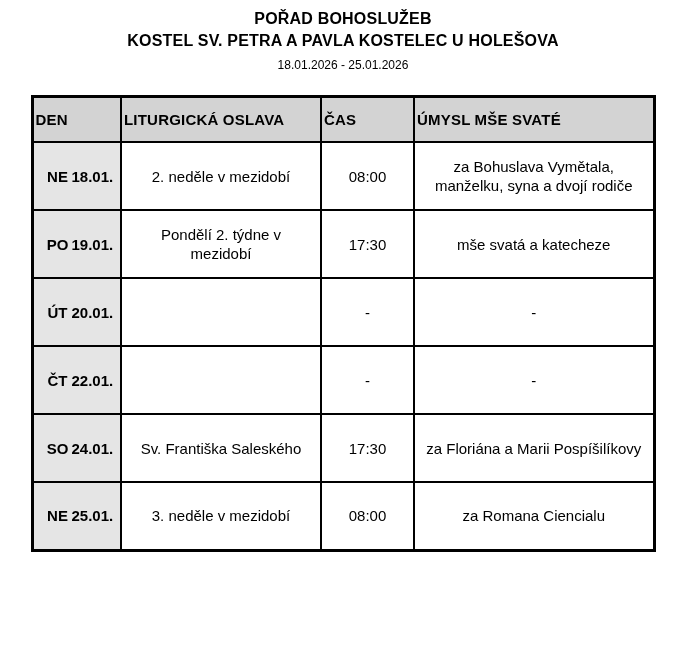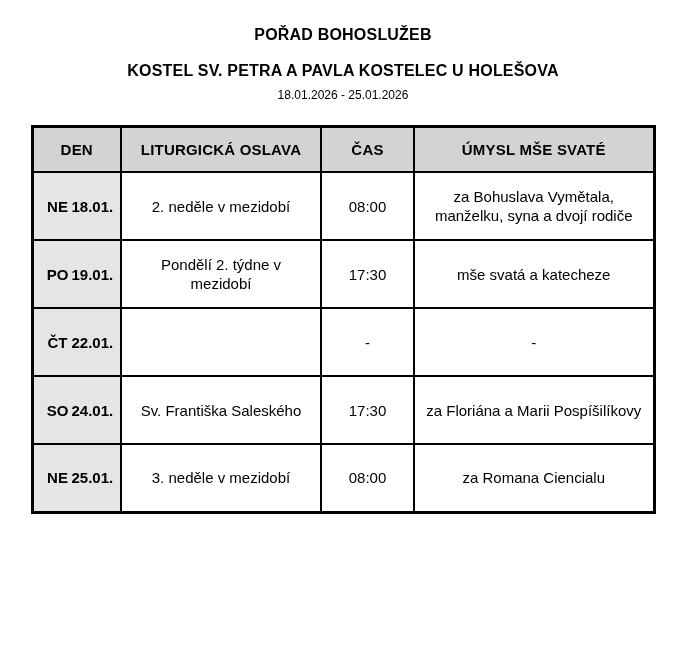--- a/index.html
+++ b/index.html
@@ -14,21 +14,21 @@
     -webkit-font-smoothing: antialiased;
   }
   .doc-header {
     text-align: center;
     padding-top: 9px;
   }
   .doc-title {
     font-size: 16px;
     font-weight: bold;
     line-height: 20px;
-    margin: 16px;
+    margin: 0;
     letter-spacing: 0.2px;
   }
   .doc-subtitle {
     font-size: 16px;
     font-weight: bold;
     line-height: 20px;
     margin: 2px 0 0 0;
     letter-spacing: 0.2px;
   }
   .doc-daterange {
@@ -44,21 +44,21 @@
     margin: 21px auto 0 auto;
     border: 3px solid #000000;
   }
   table.schedule th {
     background: #d3d3d3;
     border: 2px solid #000000;
     font-size: 15px;
     font-weight: bold;
     height: 34px;
     padding: 13px 2px;
-    text-align: center;
+    text-align: left;
     letter-spacing: 0.2px;
   }
   table.schedule td {
     border: 2px solid #000000;
     font-size: 15px;
     height: 68px;
     vertical-align: middle;
     text-align: center;
     padding: 2px 10px;
     line-height: 19px;
@@ -108,20 +108,26 @@
       <td class="time-cell">08:00</td>
       <td class="intention-cell">za Bohuslava Vymětala, manželku, syna a dvojí rodiče</td>
     </tr>
     <tr>
       <td class="day-cell"><span class="day-abbr">PO</span><span>19.01.</span></td>
       <td class="celebration-cell">Pondělí 2. týdne v mezidobí</td>
       <td class="time-cell">17:30</td>
       <td class="intention-cell">mše svatá a katecheze</td>
     </tr>
     <tr>
+      <td class="day-cell"><span class="day-abbr">ÚT</span><span>20.01.</span></td>
+      <td class="celebration-cell"></td>
+      <td class="time-cell">-</td>
+      <td class="intention-cell">-</td>
+    </tr>
+    <tr>
       <td class="day-cell"><span class="day-abbr">ČT</span><span>22.01.</span></td>
       <td class="celebration-cell"></td>
       <td class="time-cell">-</td>
       <td class="intention-cell">-</td>
     </tr>
     <tr>
       <td class="day-cell"><span class="day-abbr">SO</span><span>24.01.</span></td>
       <td class="celebration-cell">Sv. Františka Saleského</td>
       <td class="time-cell">17:30</td>
       <td class="intention-cell">za Floriána a Marii Pospíšilíkovy</td>

